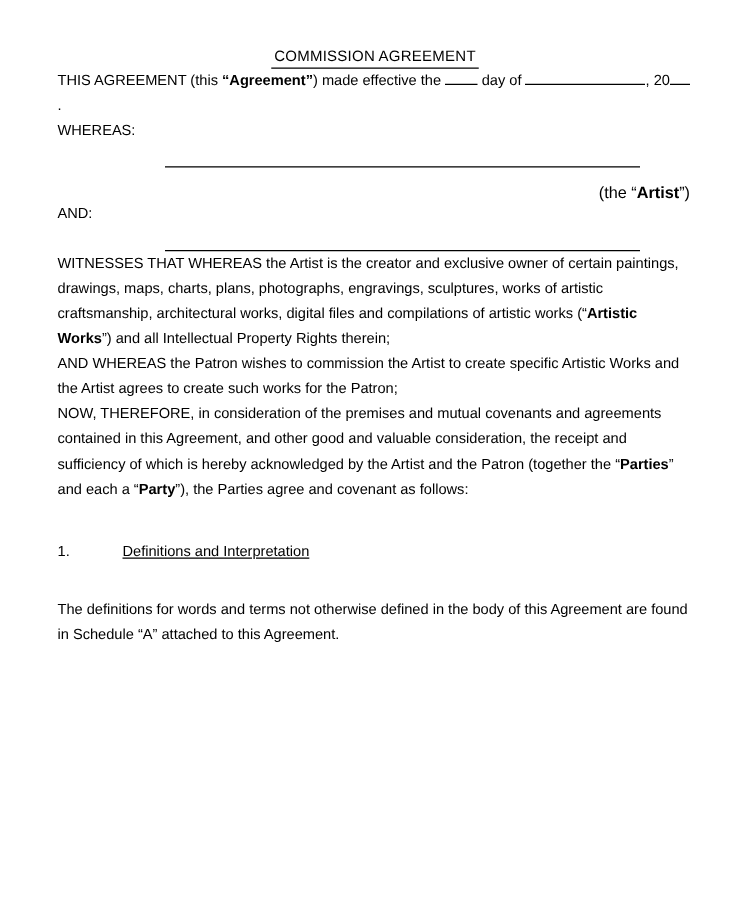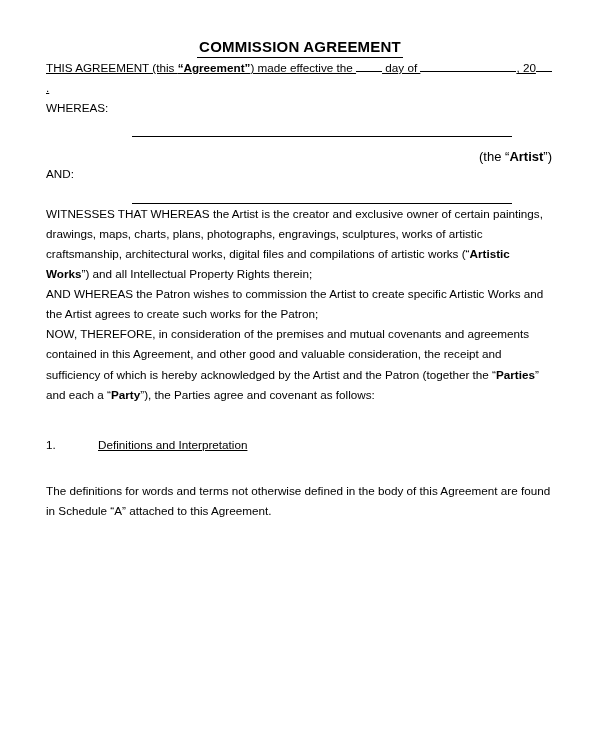--- a/index.html
+++ b/index.html
@@ -17,42 +17,42 @@
   }
   .page {
     position: relative;
     width: 600px;
     height: 730px;
     box-sizing: border-box;
     padding: 28px 46px 0 46px;
   }
   .doc-title {
     text-align: left;
-    font-size: 15px;
-    font-weight: bold;
+    font-size: 12px;
+    font-weight: normal;
     letter-spacing: 0.2px;
     margin: 10px 0 0 0;
     padding-bottom: 3px;
   }
   .title-wrap {
     display: flex;
     justify-content: center;
   }
   .title-underline {
     border-bottom: 1px solid #000;
     display: inline-block;
     padding: 0 2px 2px 2px;
   }
   p.para {
     font-size: 11.7px;
     line-height: 1.72;
     margin: 0;
     text-align: left;
   }
-  .mt-intro { margin-top: 24px; text-decoration: underline; }
+  .mt-intro { margin-top: 24px; }
   .mt-between { margin-top: 26px; }
   .mt-and { margin-top: 22px; }
   .mt-body1 { margin-top: 32px; }
   .mt-body2 { margin-top: 25px; }
   .mt-body3 { margin-top: 25px; }
 
   b, .b { font-weight: bold; }
 
   .sig-block {
     margin-top: 18px;

